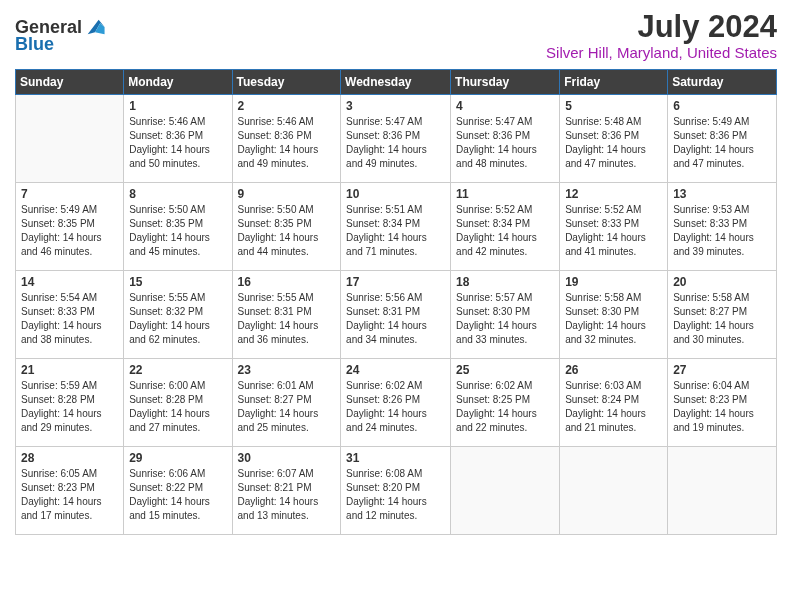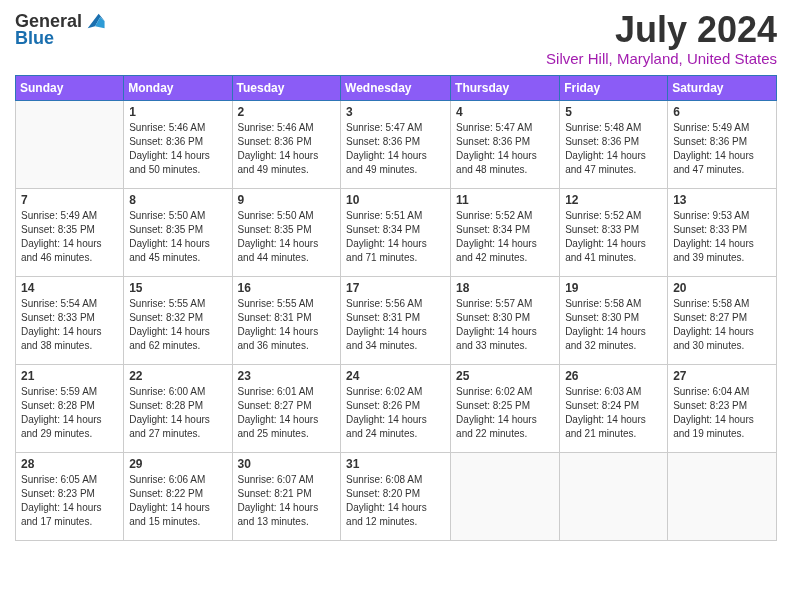--- a/index.html
+++ b/index.html
@@ -11,21 +11,21 @@
       overflow: hidden;
     }
     .page {
       width: 792px;
       height: 612px;
       padding: 10px 15px;
     }
     .header {
       display: flex;
       justify-content: space-between;
-      align-items: flex-start;
+      align-items: center;
       margin-bottom: 8px;
     }
     .logo {
       display: flex;
       align-items: center;
     }
     .logo-text-general {
       font-size: 18px;
       font-weight: bold;
       color: #333;
@@ -37,36 +37,36 @@
     }
     .logo-icon {
       width: 22px;
       height: 22px;
       margin-left: 2px;
     }
     .title-area {
       text-align: right;
     }
     .month-title {
-      font-size: 36px;
+      font-size: 31px;
       font-weight: bold;
       color: #333;
       line-height: 1.1;
     }
     .location-title {
       font-size: 15px;
       color: #a21caf;
     }
     .calendar-table {
       width: 100%;
       border-collapse: collapse;
       font-size: 10.5px;
     }
     .calendar-table thead th {
-      background-color: #8b5cf6;
+      background-color: #404040;
       color: white;
       padding: 5px 4px;
       text-align: left;
       font-size: 12px;
       font-weight: bold;
       border: 1px solid #2e75b6;
     }
     .calendar-table tbody td {
       border: 1px solid #ccc;
       vertical-align: top;

